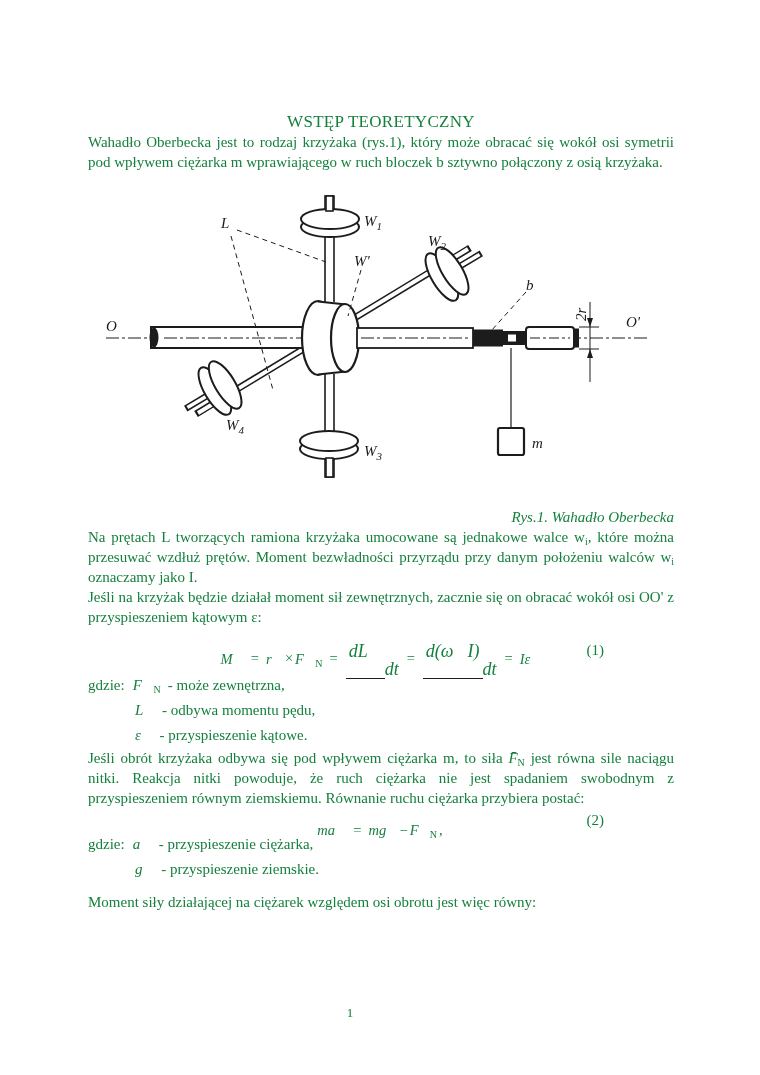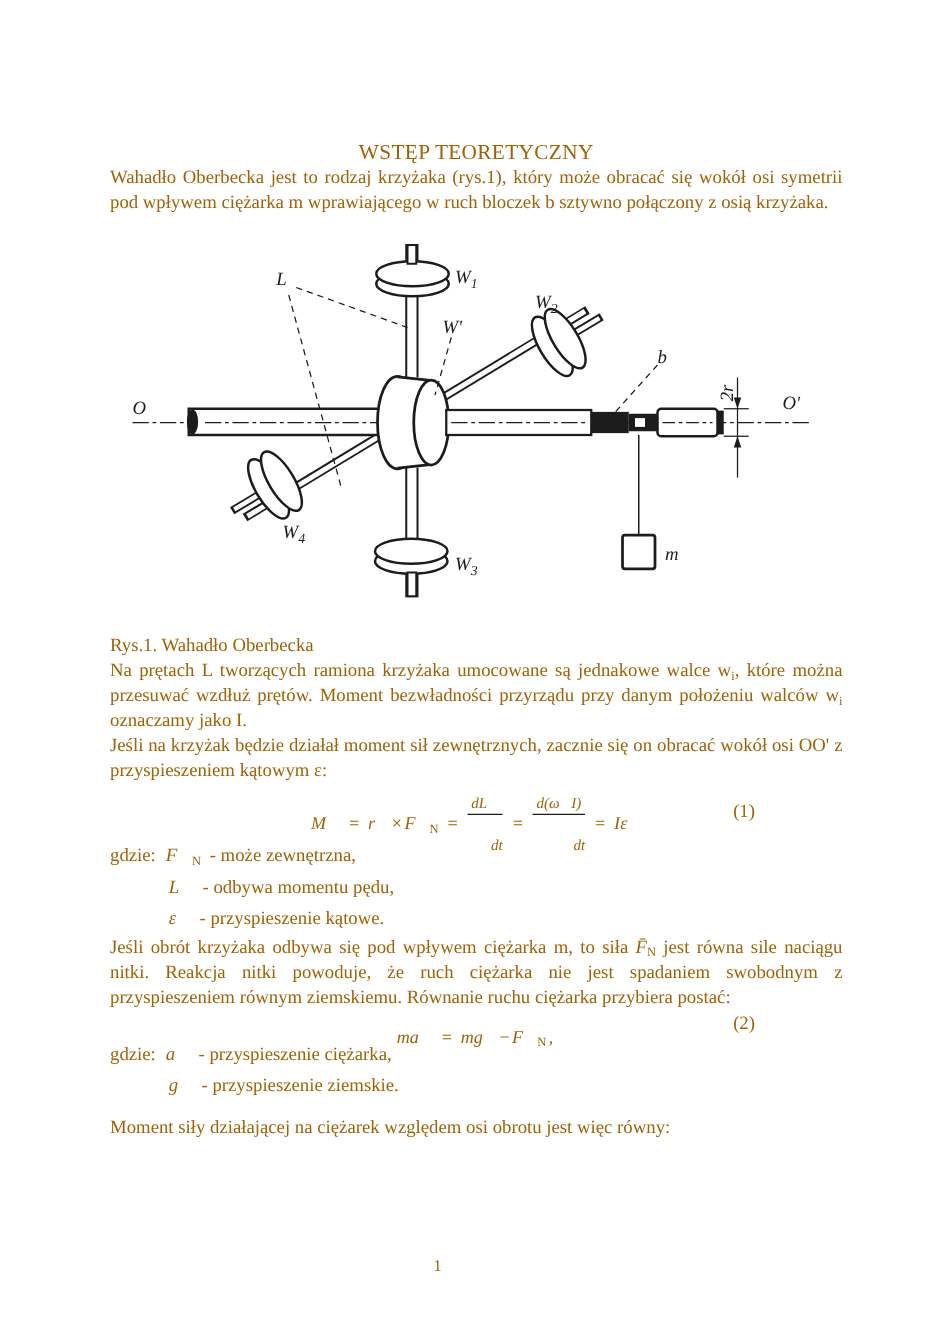--- a/index.html
+++ b/index.html
@@ -1,60 +1,61 @@
 <!DOCTYPE html>
 <html><head>
 <meta charset="utf-8">
 <style>
   html,body{margin:0;padding:0;background:#ffffff;}
   .page{
     position:relative;
     width:700px;height:1075px;
     background:#fff;
     font-family:"Liberation Serif","DejaVu Serif",serif;
-    color:#a16207;
+    color:#15803d;
     overflow:hidden;
   }
   .content{position:absolute;left:88px;top:0;width:586px;}
   .doc-title{
     margin:112px 0 0 0;
     text-align:center;
     font-size:17px;font-weight:normal;
     letter-spacing:0.3px;
   }
   p.para{
     margin:0;
     font-size:15px;line-height:20px;
     text-align:justify;
   }
   .p1{margin-top:30px;}
   .figure-wrap{margin:18px 0 0 10px;width:560px;height:305px;}
   .figcaption{
     margin-top:12px;
-    text-align:left;
+    text-align:right;
+    font-style:italic;
     font-size:15px;line-height:20px;
   }
   .ssub{font-size:10px;vertical-align:-3px;line-height:0;}
   .sym{font-style:italic;}
   .ovl{font-style:italic;}
   
   .eqrow{
     position:relative;
     text-align:center;
     font-size:14.5px;
   }
   .eqrow.tall{height:46px;display:flex;align-items:center;justify-content:center;}
   .eqrow.short{height:24px;display:flex;align-items:center;justify-content:center;}
   .eqbody{white-space:nowrap;margin-top:20px;}
   .op{margin:0 7px;}
   .opt{margin:0 2px;}
   .frac{
-    display:inline-flex;flex-direction:column;
-    vertical-align:middle;text-align:right;
-    font-size:12px;line-height:1.15;
+    display:inline-flex;flex-direction:row;
+    vertical-align:middle;text-align:left;
+    font-size:18px;line-height:1.15;
     margin:0 1px;
   }
   .fnum{border-bottom:1px solid #1c1c1c;padding:0 3px 1px 3px;}
   .fden{padding-top:18px;}
   .eqnum{
     position:absolute;right:70px;top:50%;
     transform:translateY(-50%);
     font-style:normal;font-size:15px;
   }
   

